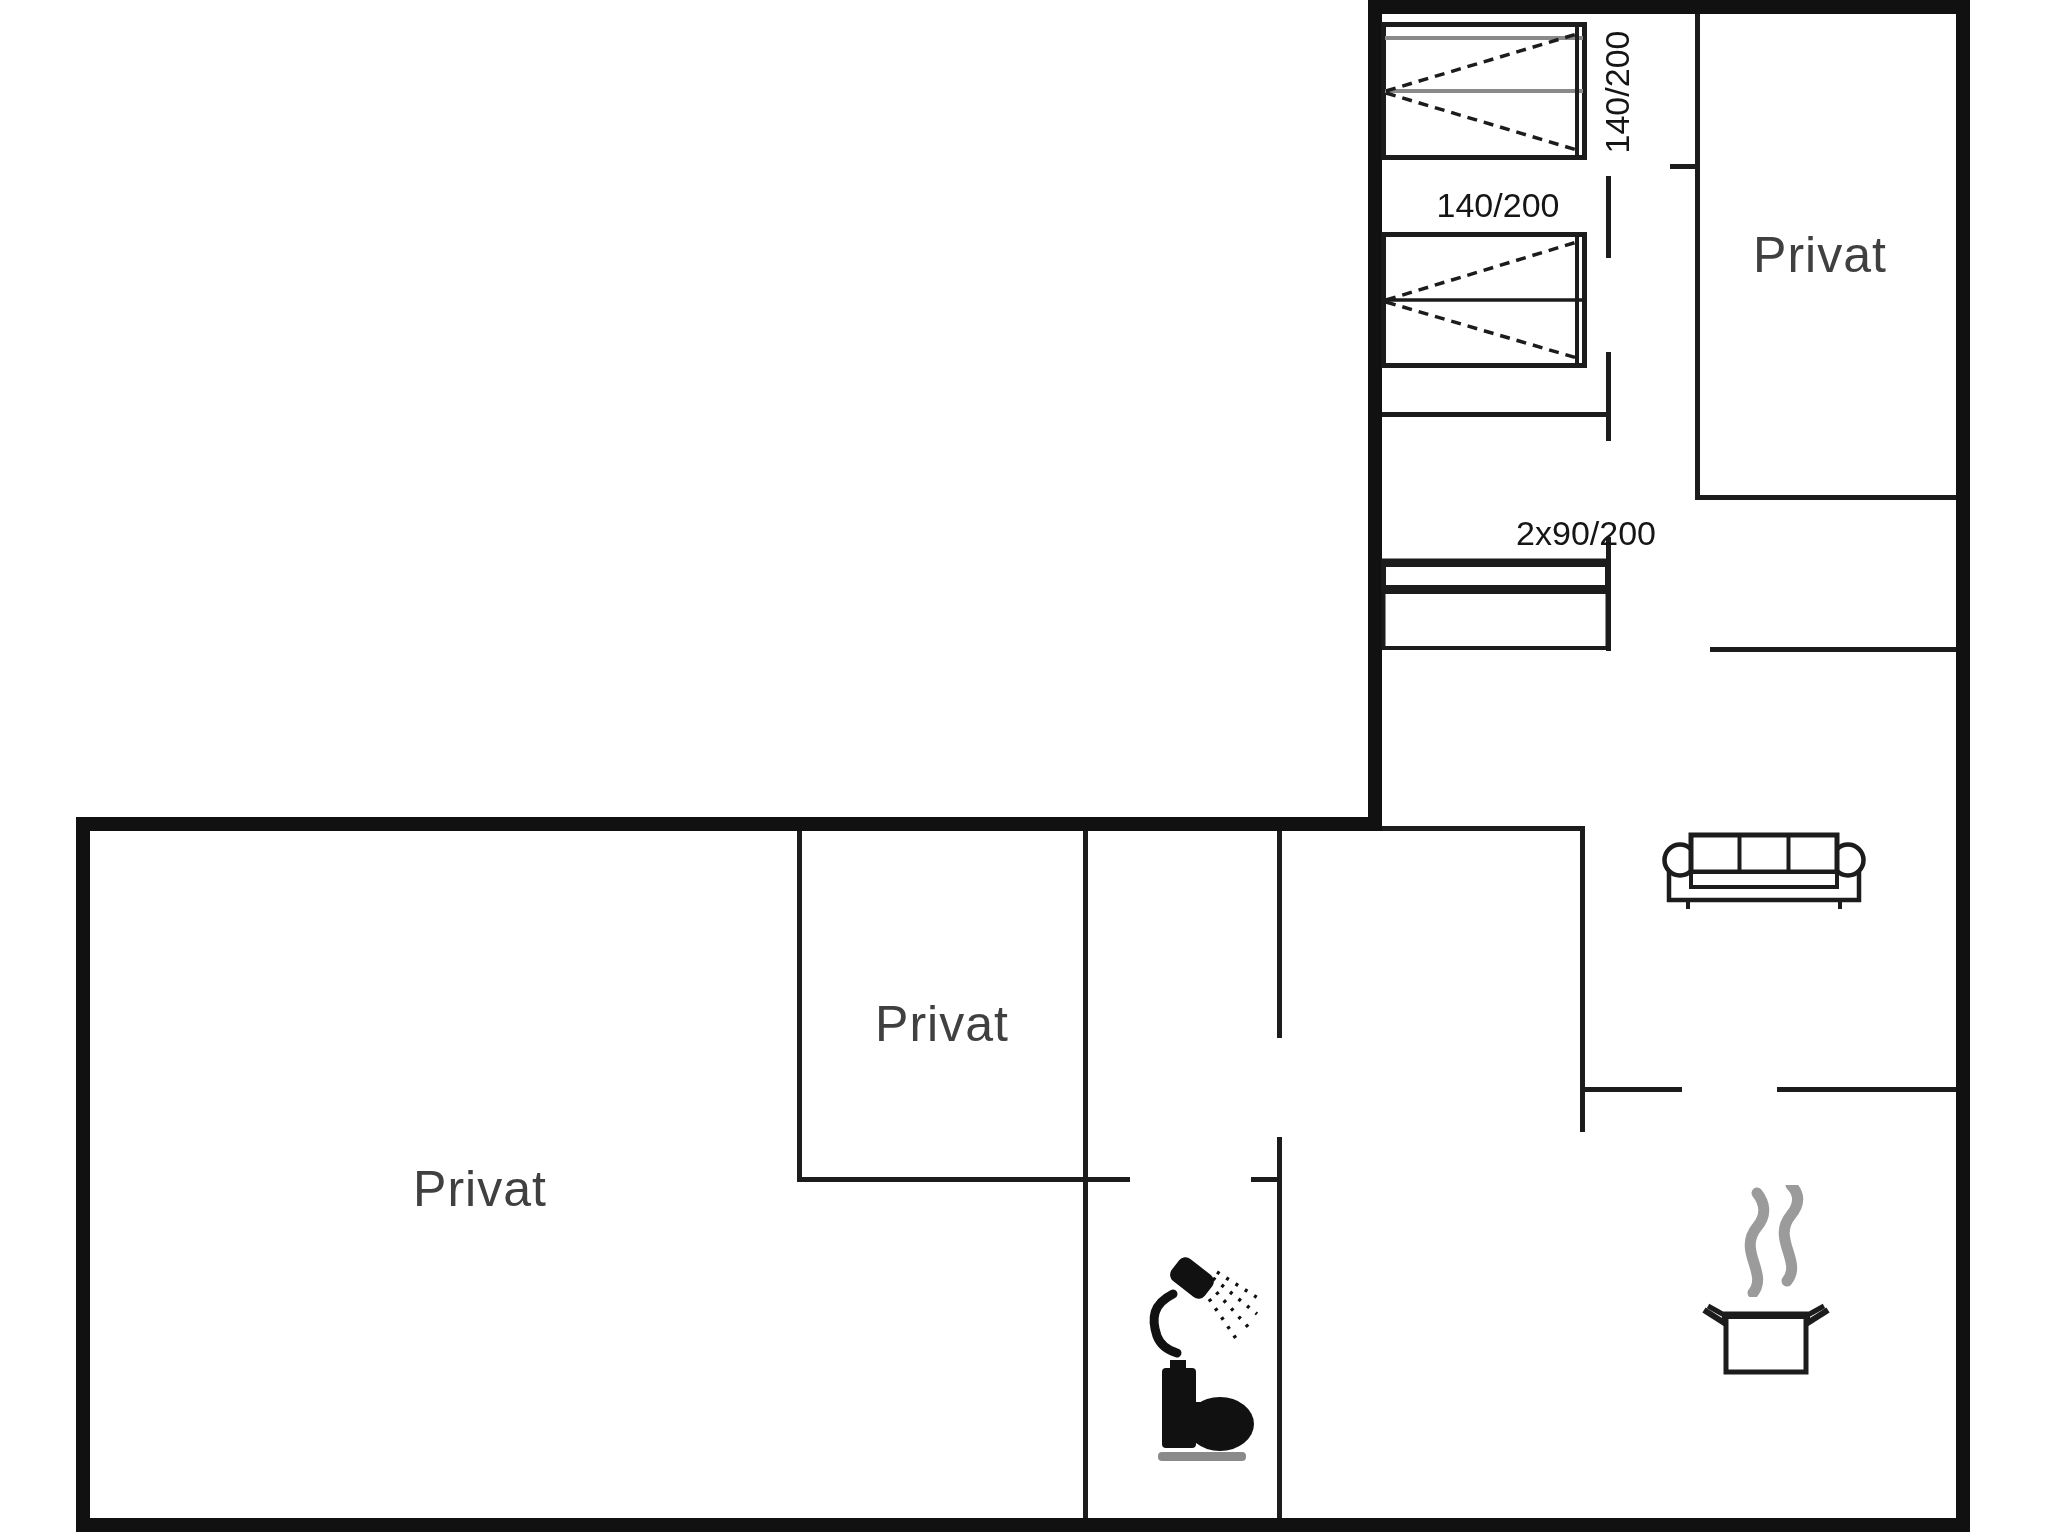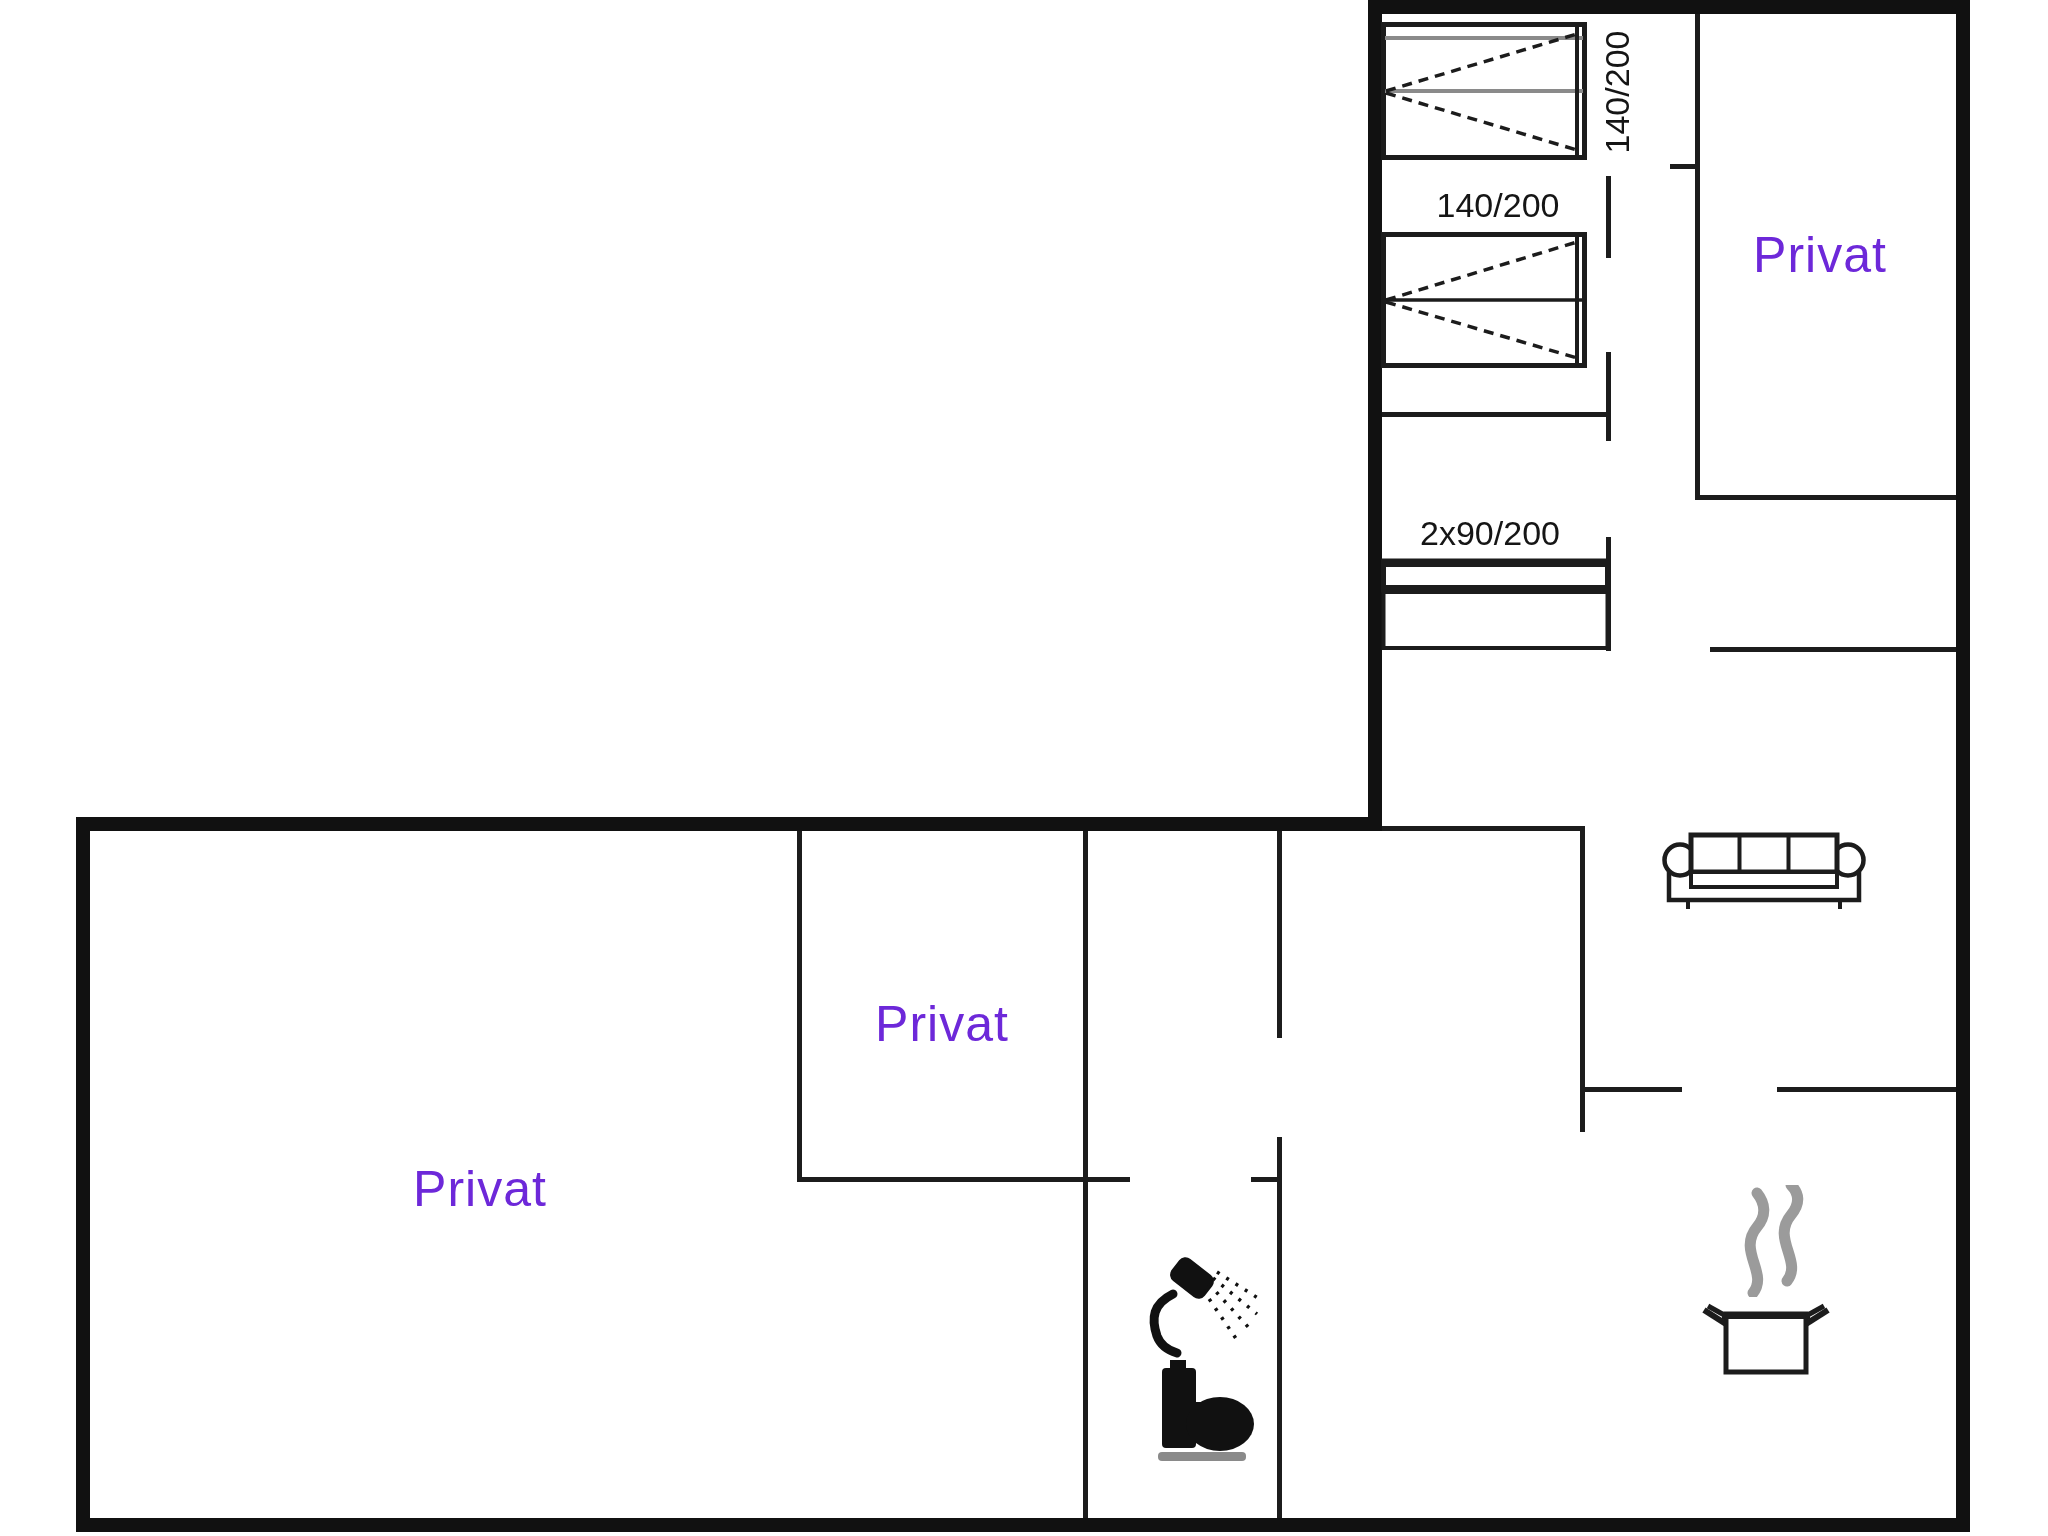--- a/index.html
+++ b/index.html
@@ -7,21 +7,21 @@
     position:relative;
     width:2048px;height:1536px;
     background:#fff;
     font-family:"Liberation Sans", sans-serif;
     overflow:hidden;
   }
   .wall{position:absolute;background:#111;}
   .wall.inner{background:#1c1c1c;}
   .room-label{
     position:absolute;
-    color:#6d28d9;
+    color:#404040;
     font-size:50px;
     letter-spacing:1px;
     text-align:center;
   }
   .dim-label{
     position:absolute;
     color:#151515;
     font-size:34px;
     text-align:center;
     white-space:nowrap;
@@ -64,21 +64,21 @@
   <div class="wall inner" style="left:1251px;top:1177px;width:31px;height:5px;"></div>
   <div class="wall inner" style="left:1583px;top:1087px;width:99px;height:5px;"></div>
   <div class="wall inner" style="left:1777px;top:1087px;width:179px;height:5px;"></div>
 
   <div class="room-label" style="left:1700px;top:226px;width:240px;">Privat</div>
   <div class="room-label" style="left:822px;top:995px;width:240px;">Privat</div>
   <div class="room-label" style="left:360px;top:1160px;width:240px;">Privat</div>
 
   <div class="dim-label vertical" style="left:1617px;top:92px;">140/200</div>
   <div class="dim-label" style="left:1408px;top:186px;width:180px;">140/200</div>
-  <div class="dim-label" style="left:1400px;top:514px;width:180px;">2x90/200</div>
+  <div class="dim-label" style="left:1476px;top:514px;width:180px;text-align:right;">2x90/200</div>
 
   <div class="icon" style="left:1381px;top:22px;">
     <svg width="206" height="138" viewBox="0 0 206 138">
       <rect x="2.5" y="2.5" width="201" height="133" fill="#fff" stroke="#1c1c1c" stroke-width="5"></rect>
       <line x1="4" y1="16" x2="202" y2="16" stroke="#8a8a8a" stroke-width="4"></line>
       <line x1="4" y1="69" x2="202" y2="69" stroke="#8a8a8a" stroke-width="4"></line>
       <line x1="196" y1="4" x2="196" y2="134" stroke="#1c1c1c" stroke-width="4"></line>
       <line x1="5" y1="69" x2="196" y2="12" stroke="#1c1c1c" stroke-width="3.5" stroke-dasharray="10 7"></line>
       <line x1="5" y1="71" x2="196" y2="128" stroke="#1c1c1c" stroke-width="3.5" stroke-dasharray="10 7"></line>
     </svg>

